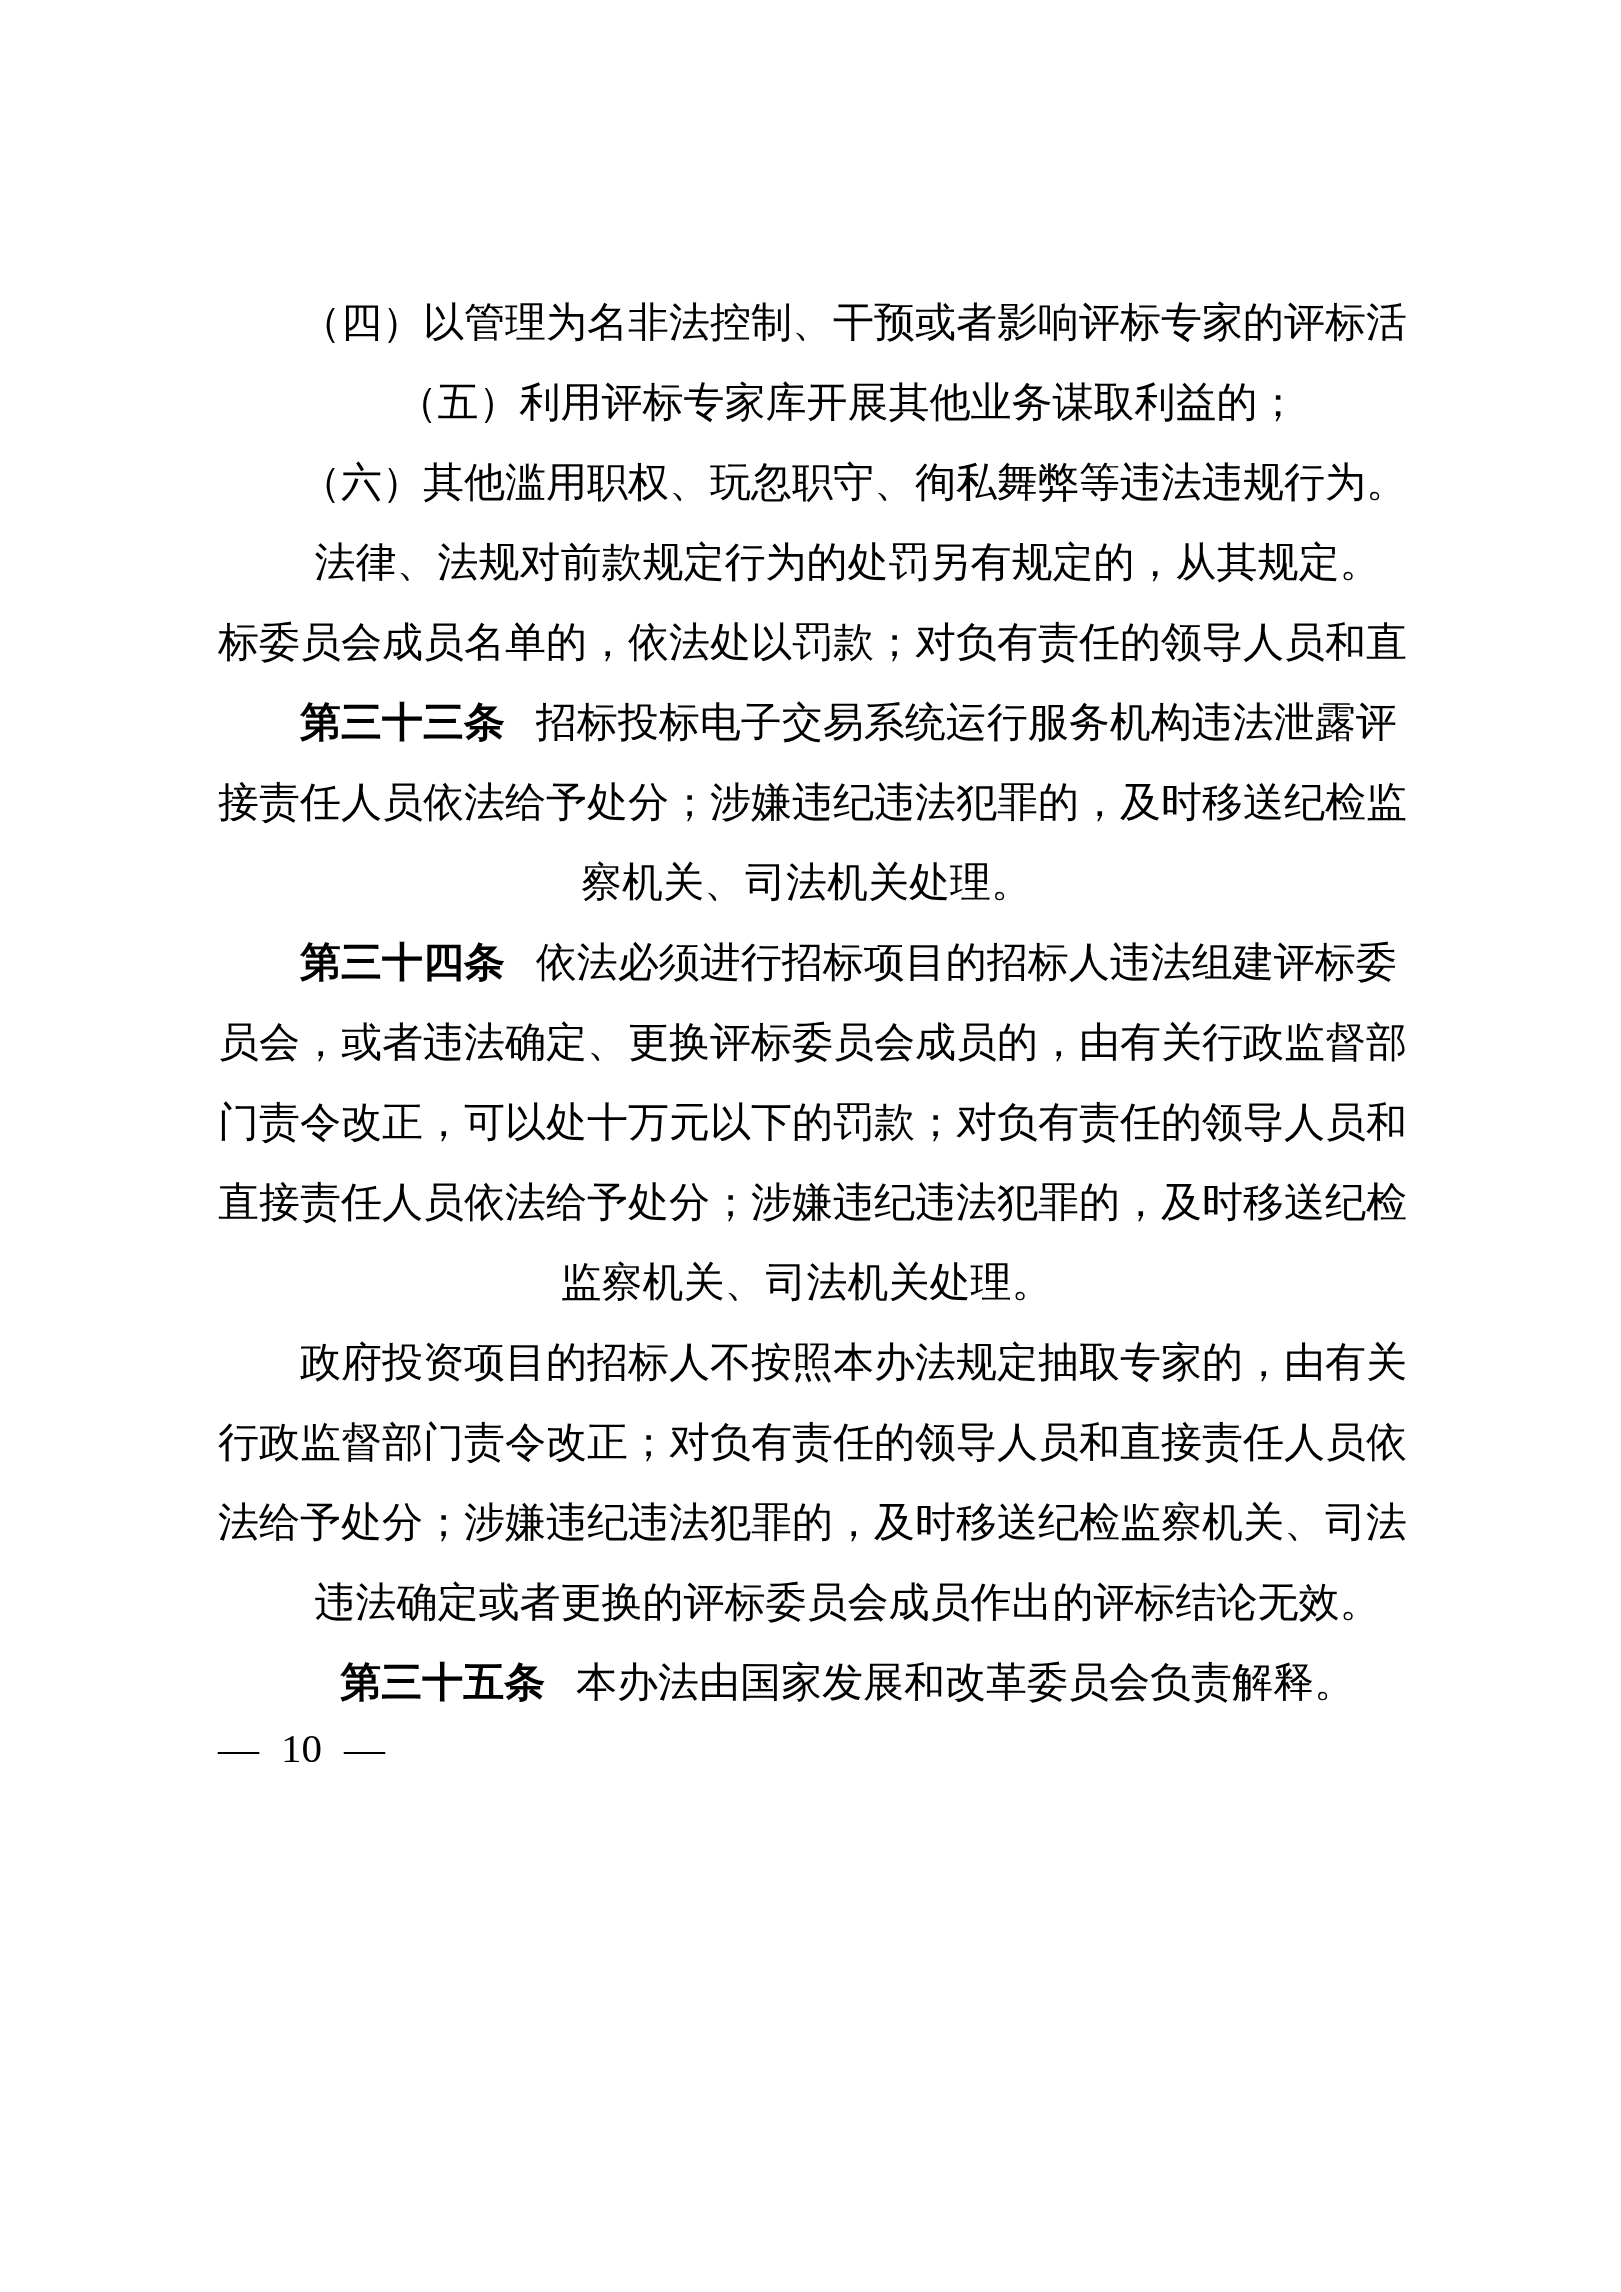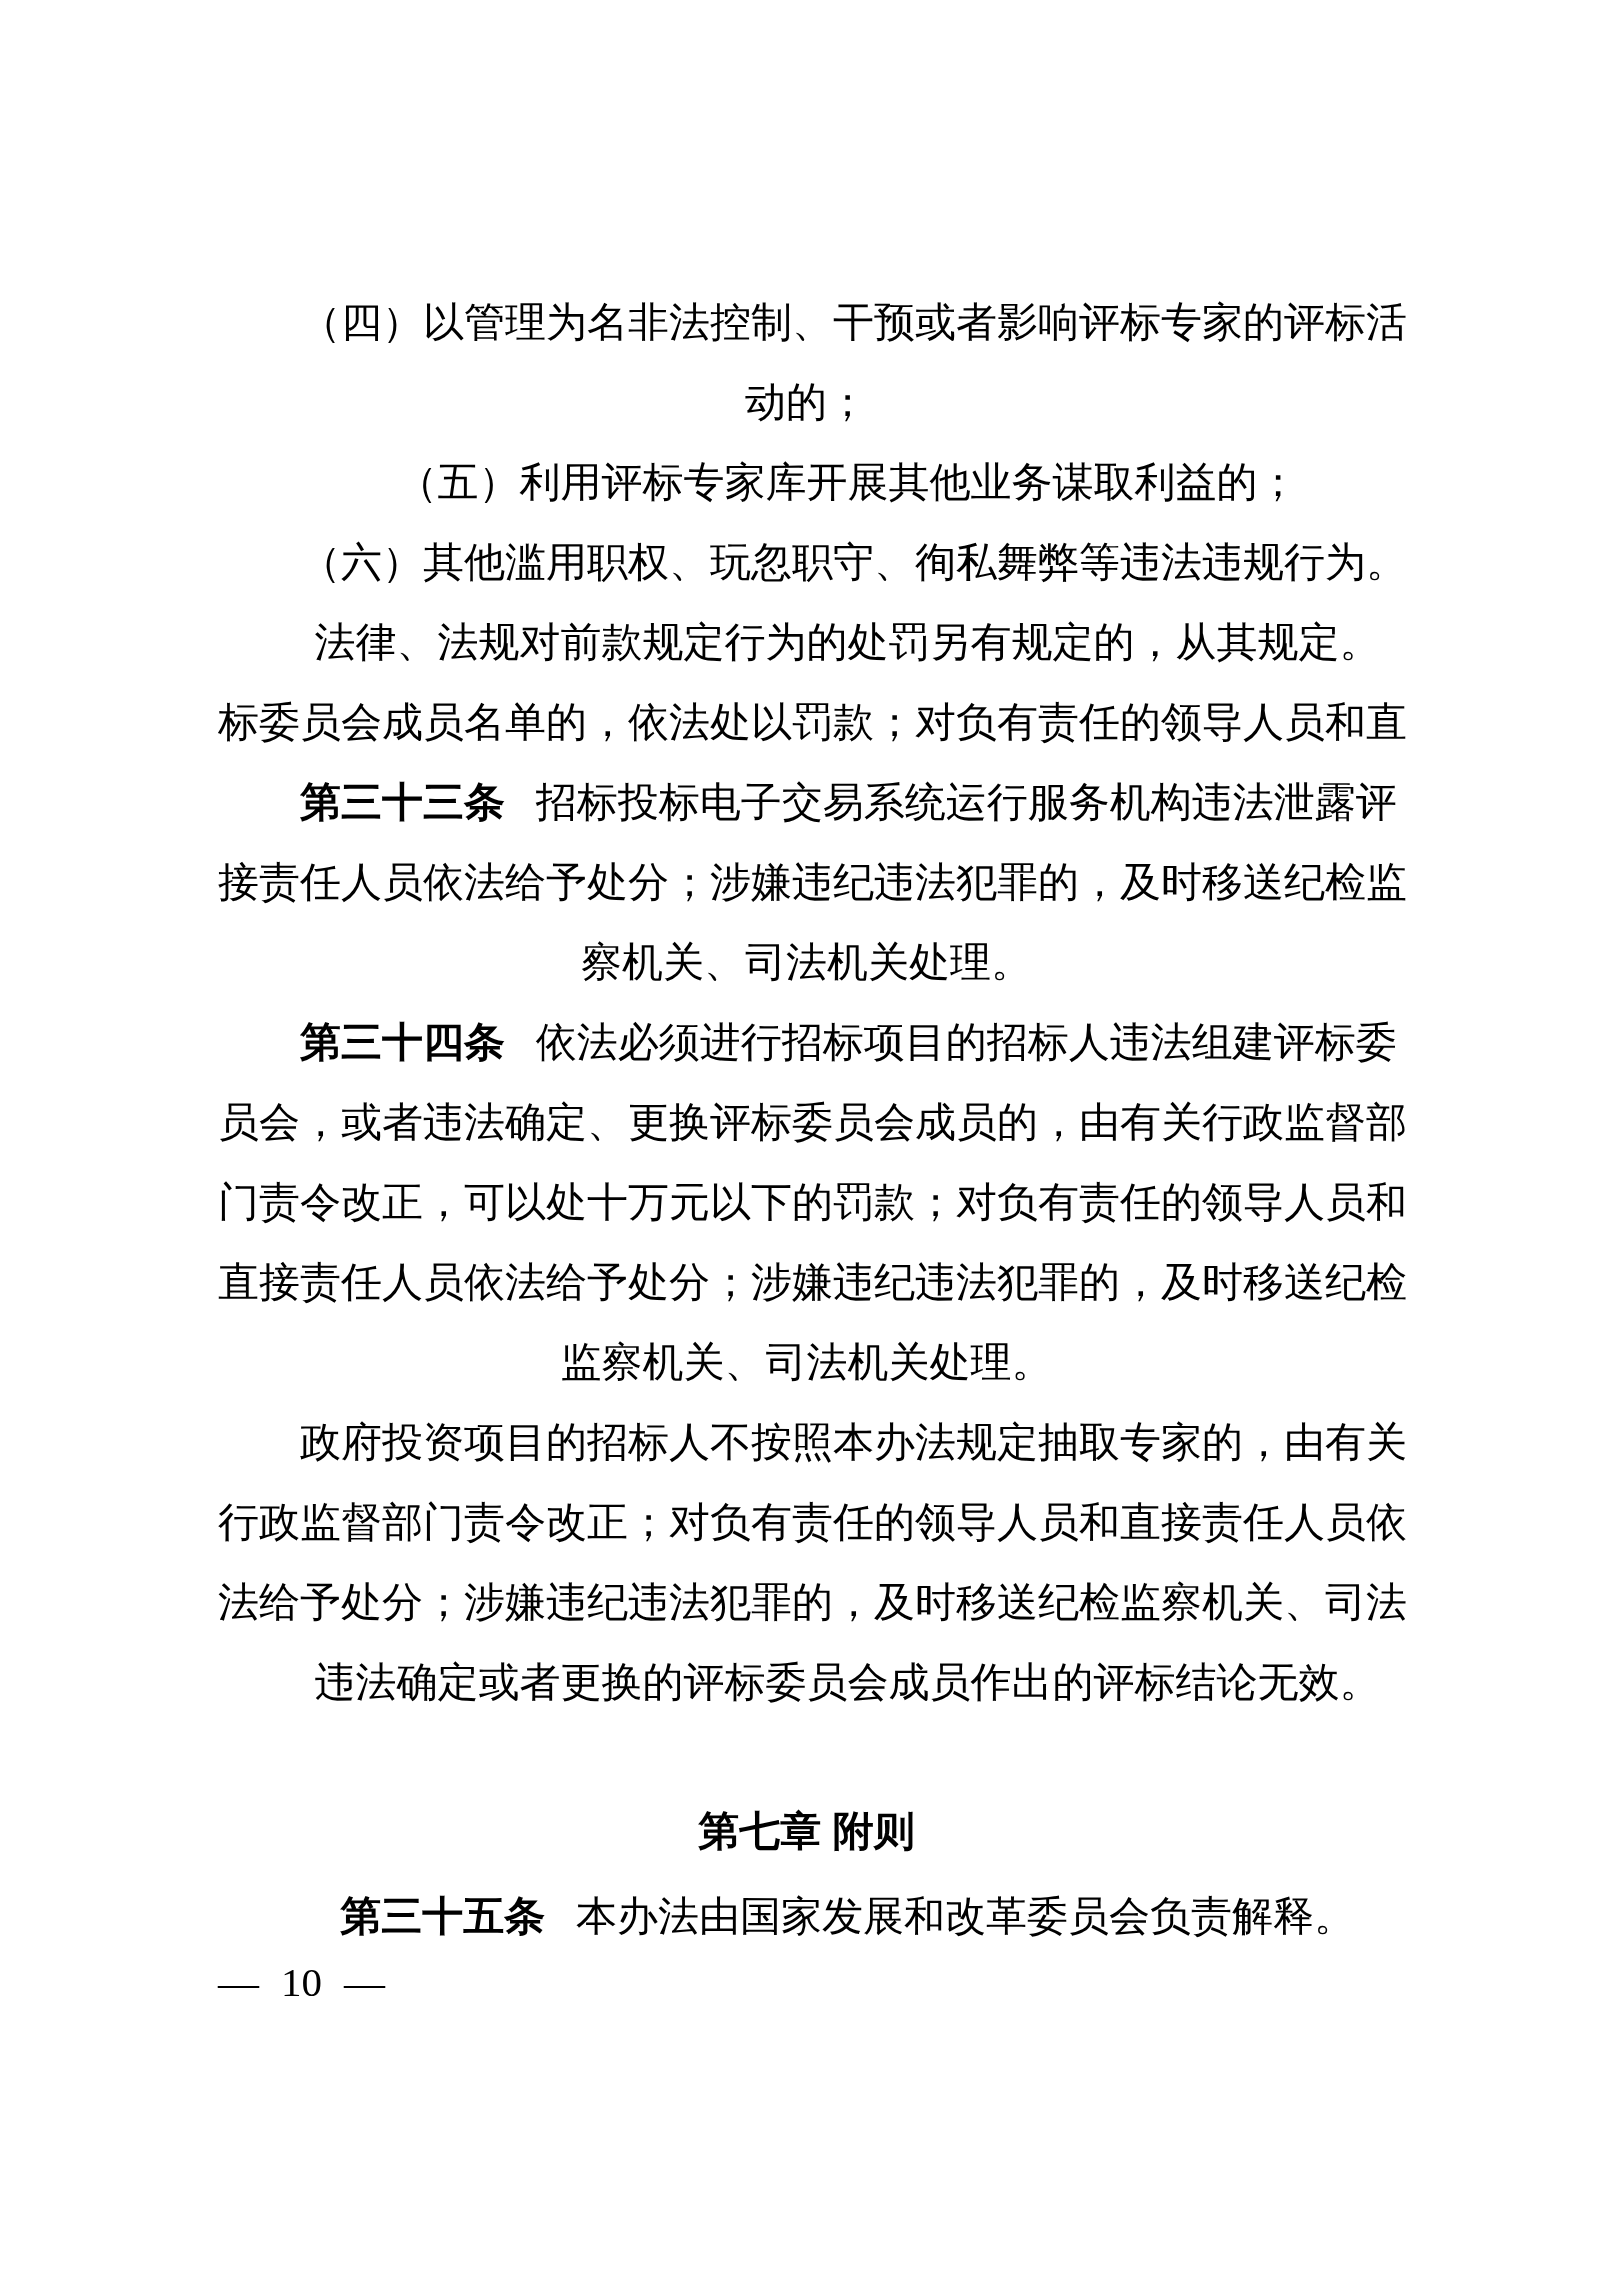--- a/index.html
+++ b/index.html
@@ -55,21 +55,20 @@
     white-space: nowrap;
   }
 </style>
 </head>
 <body>
 
 <div class="page-body">
   <div class="blocks">
       <div class="block paragraph">
         <div class="line first"><span class="run">（四）以管理为名非法控制、干预或者影响评标专家的评标活</span></div>
-        <div class="line"><span class="run">动的；</span></div>
       </div>
       <div class="block paragraph">
         <div class="line first"><span class="run">（五）利用评标专家库开展其他业务谋取利益的；</span></div>
       </div>
       <div class="block paragraph">
         <div class="line first"><span class="run">（六）其他滥用职权、玩忽职守、徇私舞弊等违法违规行为。</span></div>
       </div>
       <div class="block paragraph">
         <div class="line first"><span class="run">法律、法规对前款规定行为的处罚另有规定的，从其规定。</span></div>
       </div>
@@ -87,22 +86,19 @@
         <div class="line"><span class="run">监察机关、司法机关处理。</span></div>
       </div>
       <div class="block paragraph">
         <div class="line first"><span class="run">政府投资项目的招标人不按照本办法规定抽取专家的，由有关</span></div>
         <div class="line"><span class="run">行政监督部门责令改正；对负有责任的领导人员和直接责任人员依</span></div>
         <div class="line"><span class="run">法给予处分；涉嫌违纪违法犯罪的，及时移送纪检监察机关、司法</span></div>
       </div>
       <div class="block paragraph">
         <div class="line first"><span class="run">违法确定或者更换的评标委员会成员作出的评标结论无效。</span></div>
       </div>
-      <div class="block chapter-heading">
-        <div class="line"><span class="run b">第七章 附则</span></div>
-      </div>
       <div class="block paragraph">
         <div class="line first"><span class="run b">第三十五条</span><span class="run"> 本办法由国家发展和改革委员会负责解释。</span></div>
       </div>
     </div>
   <div class="footer">— 10 —</div>
 </div>
 
 
 </body></html>

